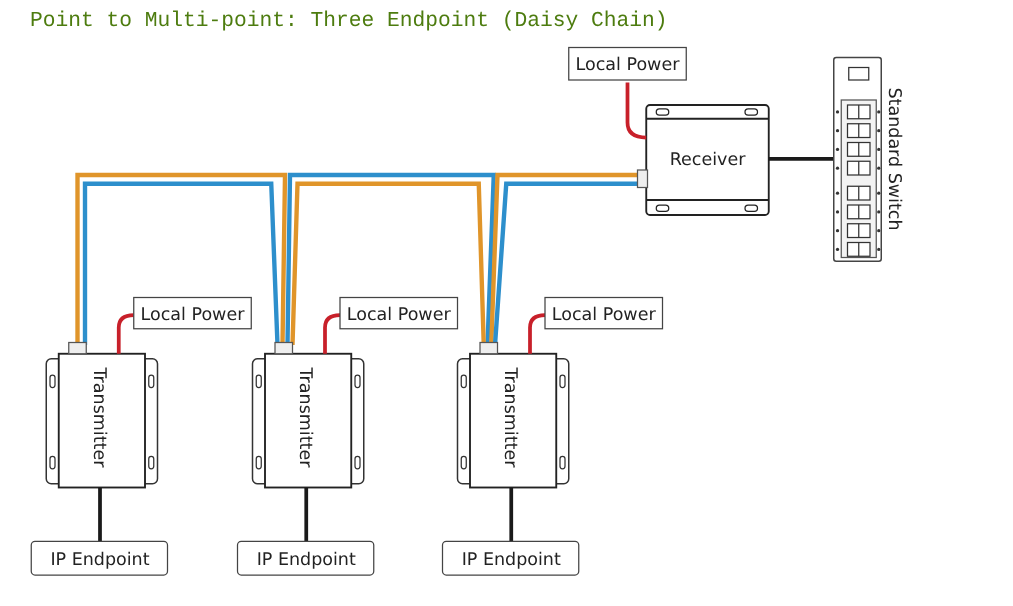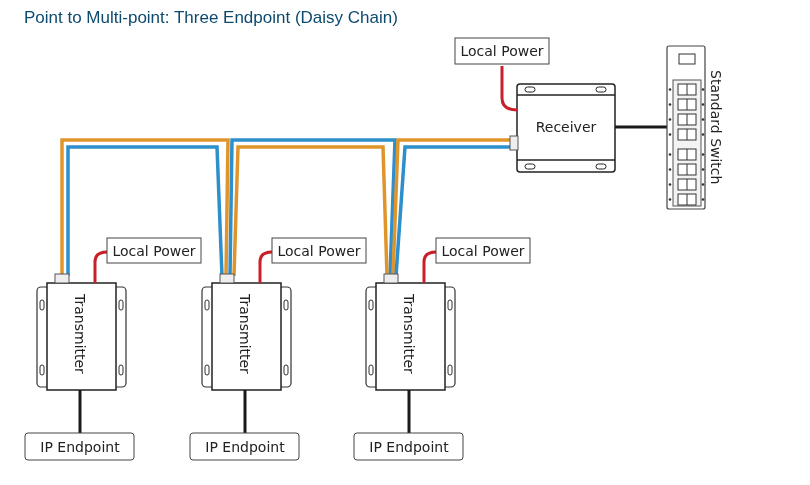--- a/index.html
+++ b/index.html
@@ -1,17 +1,17 @@
 <!DOCTYPE html>
 <html><head>
 <meta charset="utf-8">
 <style>
   html, body { margin:0; padding:0; background:#ffffff; }
   body { width:810px; height:485px; position:relative; overflow:hidden; font-family:"DejaVu Sans", sans-serif; }
-  .title { position:absolute; left:24px; top:8px; font-family:Liberation Sans, sans-serif; font-size:17px; color:#0c4a6e; }
+  .title { position:absolute; left:24px; top:8px; font-family:Liberation Mono, monospace; font-size:17px; color:#4d7c0f; }
   svg { position:absolute; left:0; top:0; }
   .lbl { font-family:"DejaVu Sans", sans-serif; font-size:14px; fill:#222; }
   .vlbl { font-family:"DejaVu Sans", sans-serif; font-size:14px; fill:#222; }
 </style>
 </head>
 <body>
 
 <div class="title">Point to Multi-point: Three Endpoint (Daisy Chain)</div>
 
 <svg width="810" height="485" viewBox="0 0 810 485">

